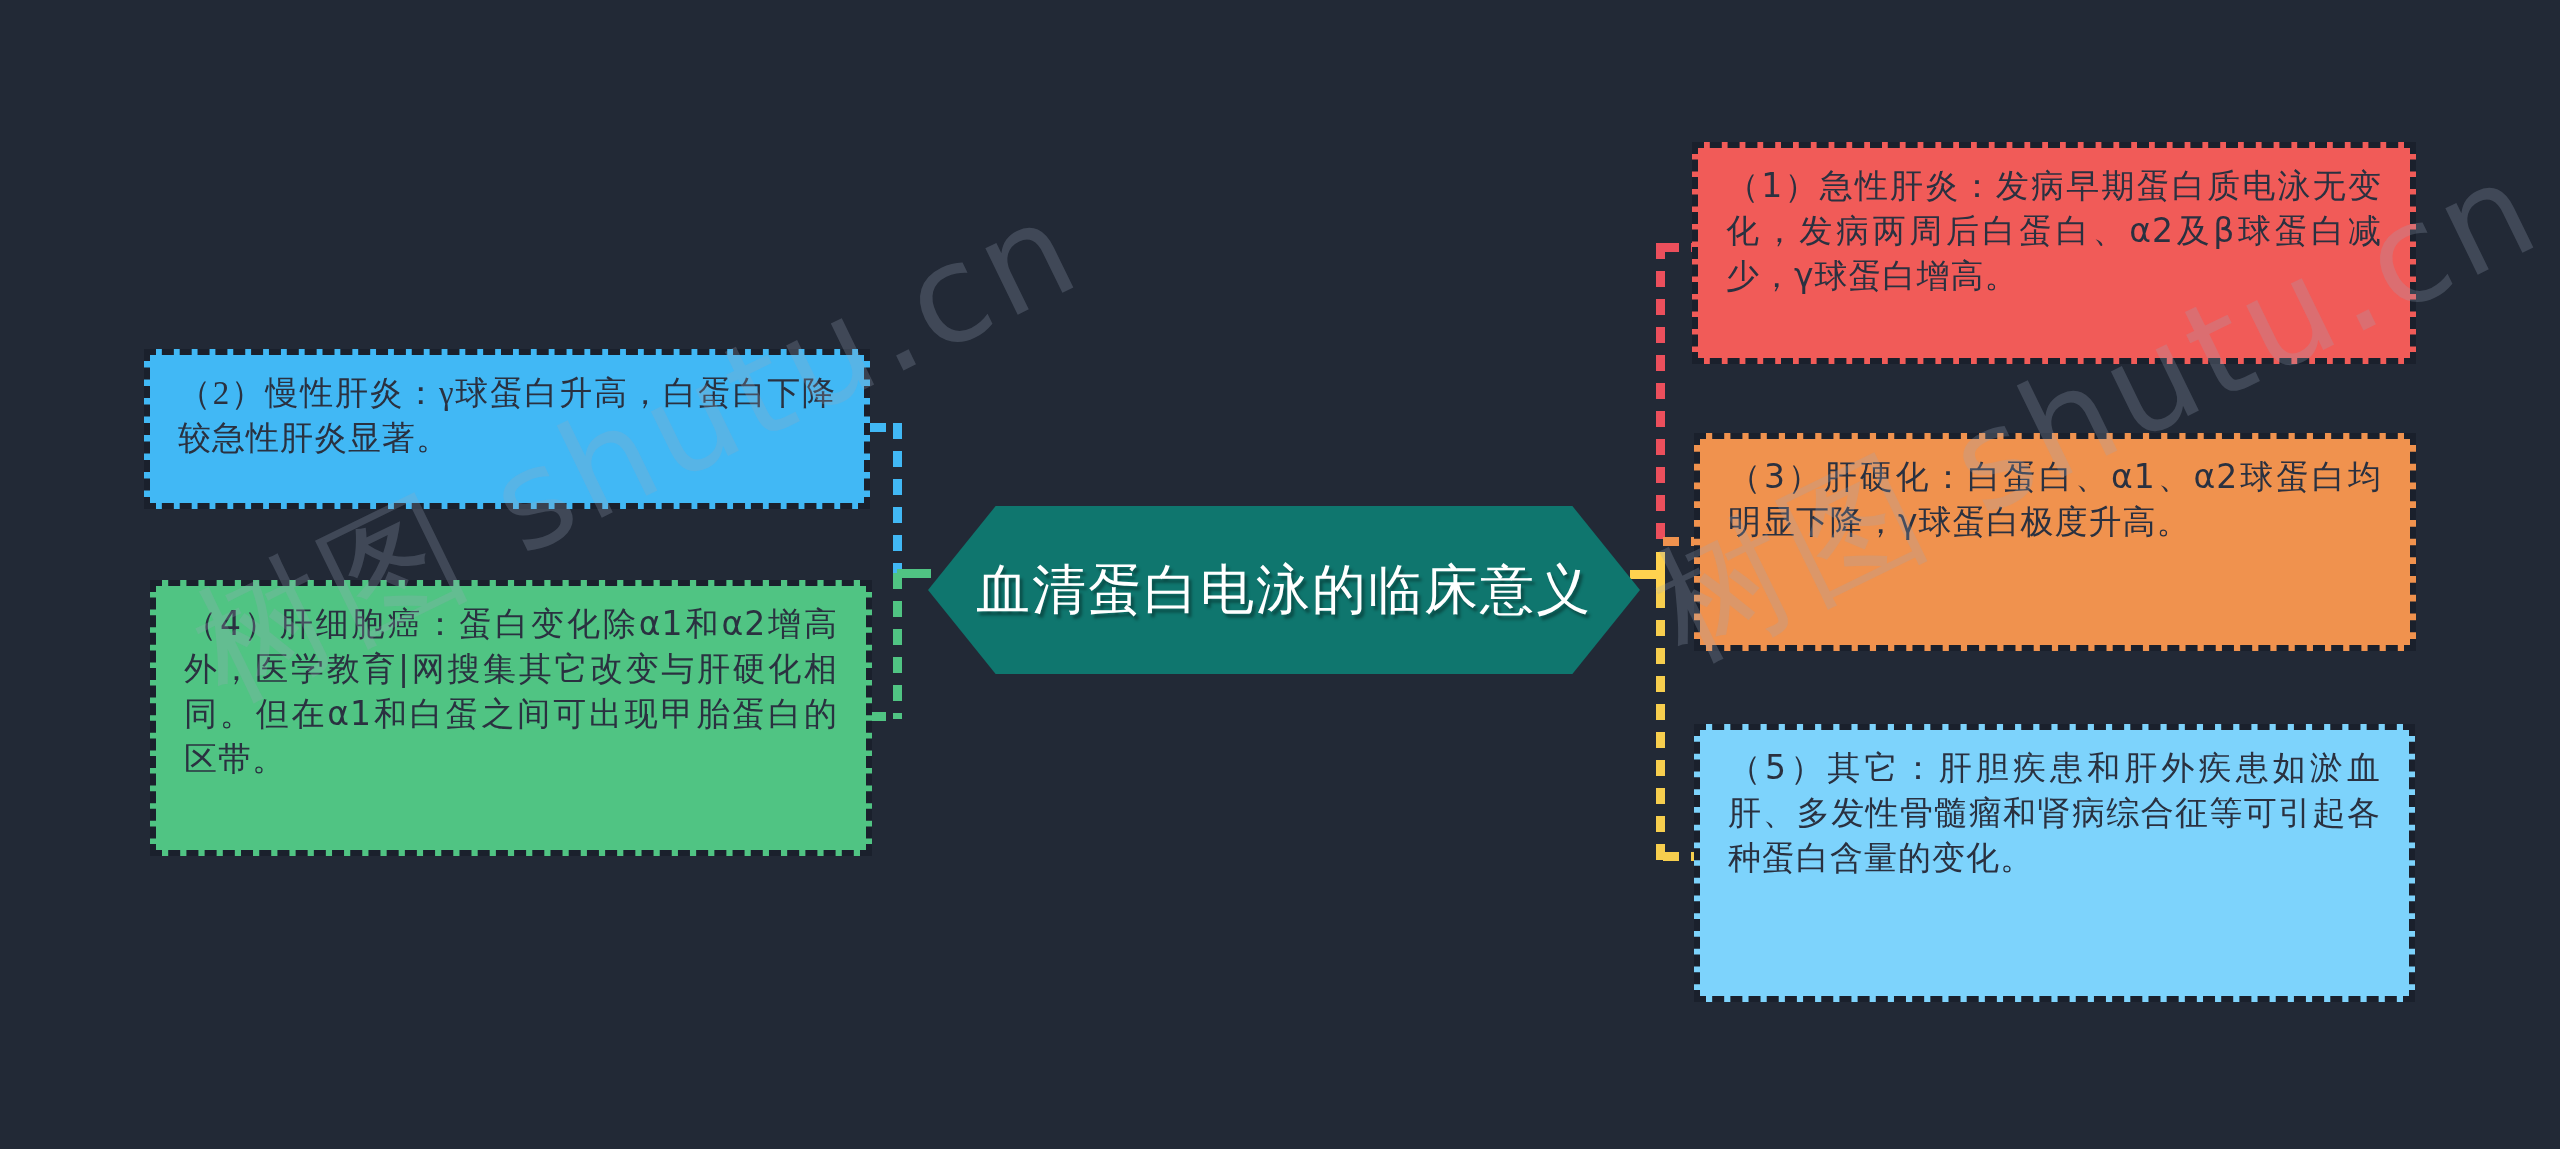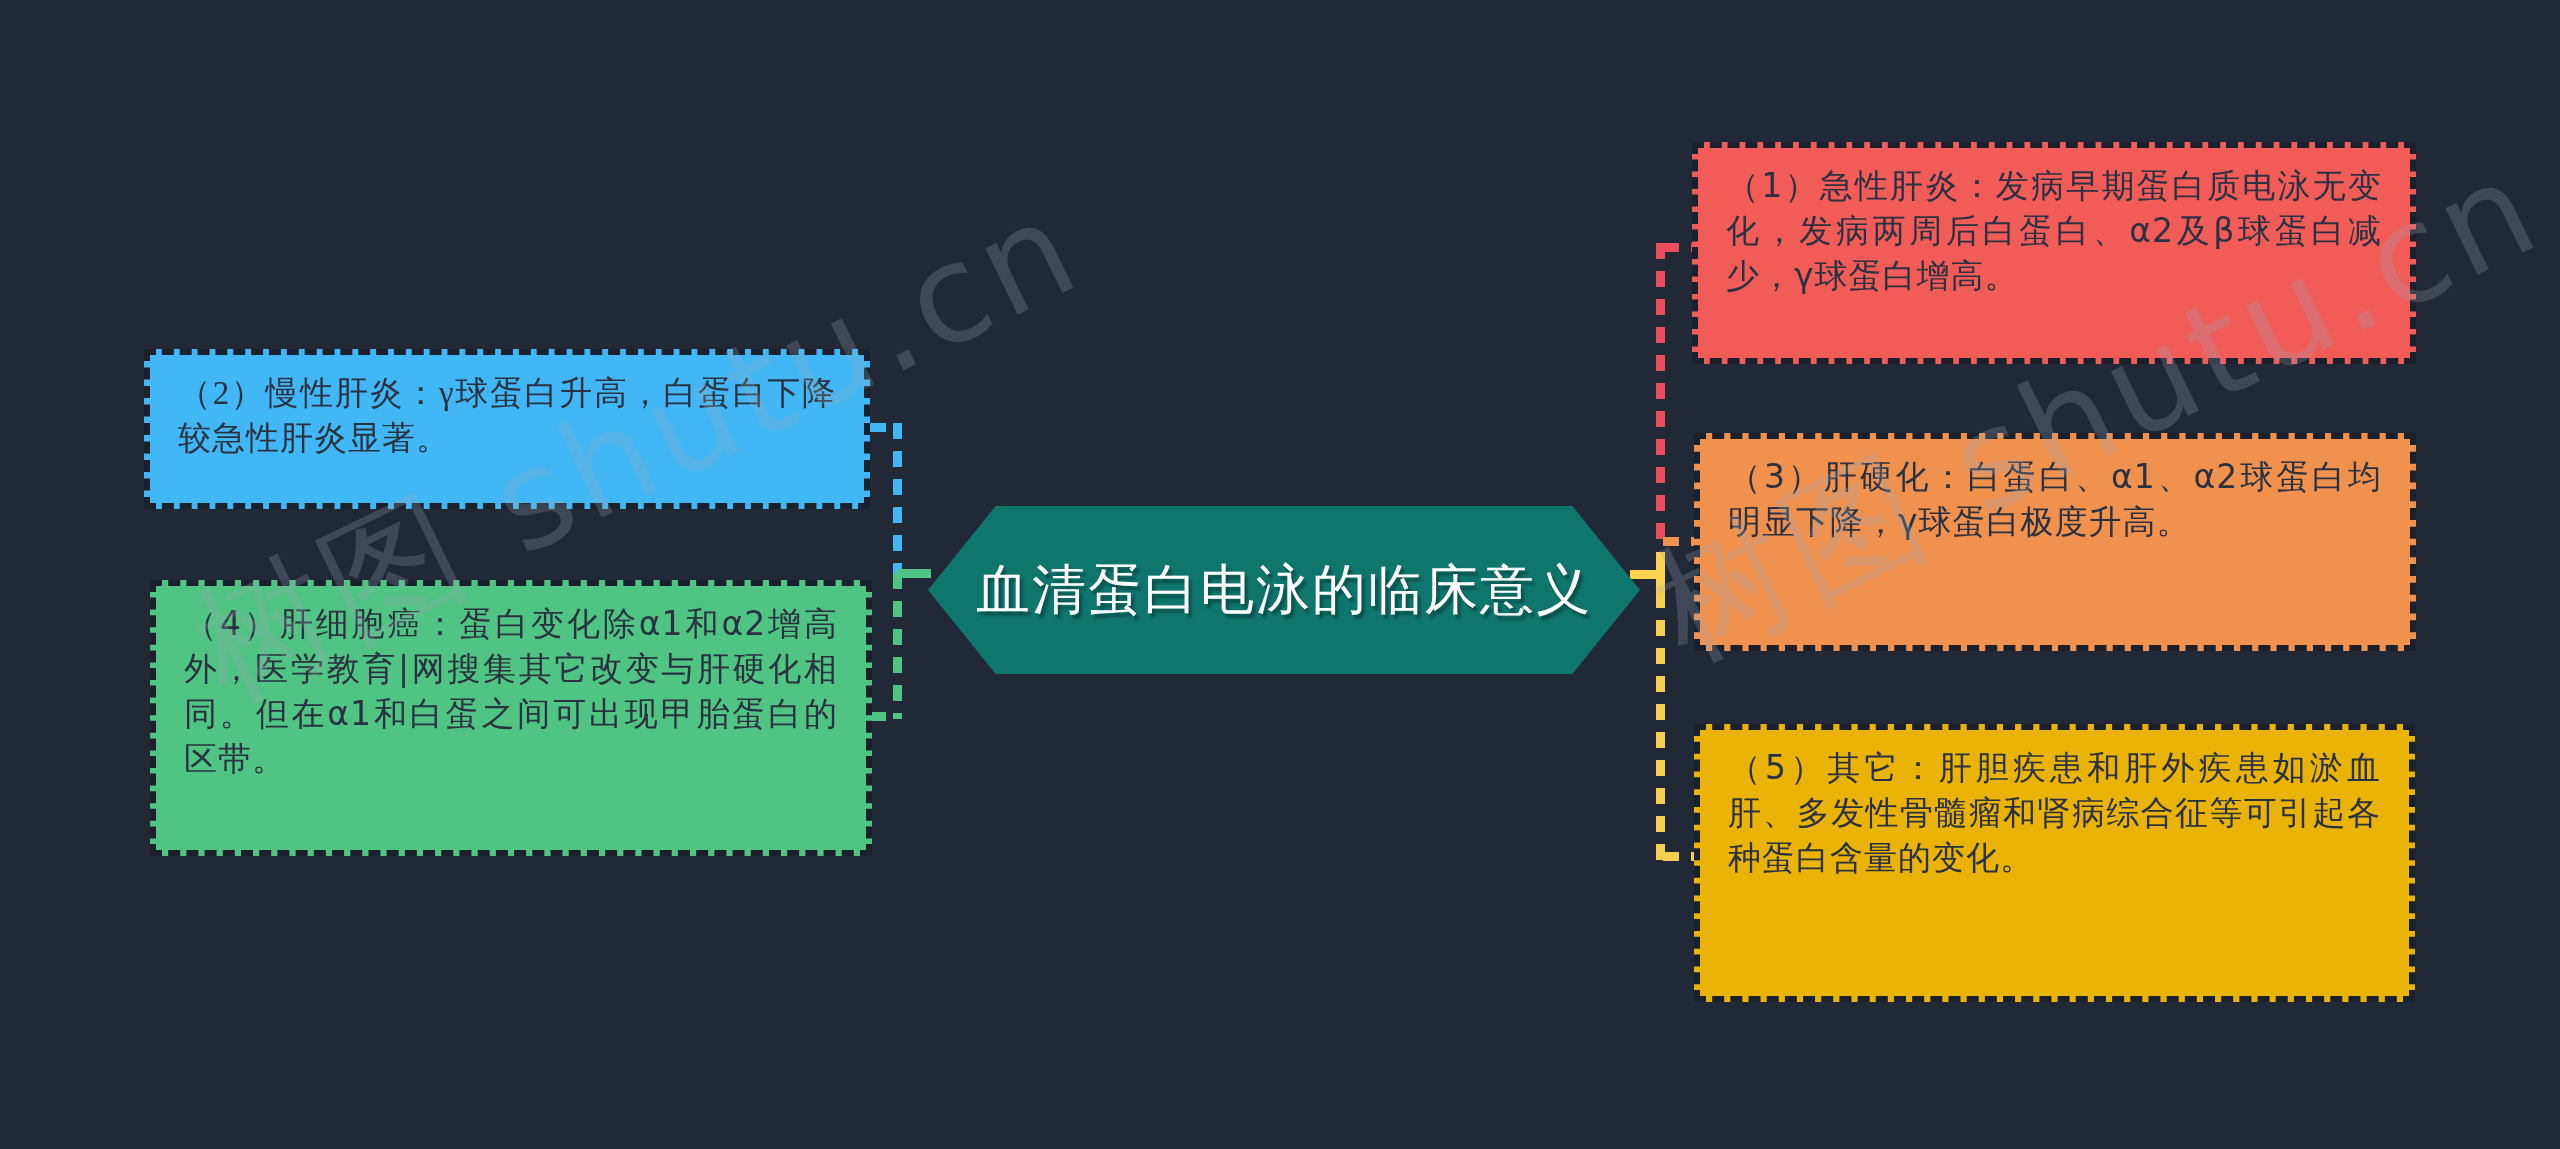--- a/index.html
+++ b/index.html
@@ -19,21 +19,21 @@
     font-size:33px;
     line-height:1.36;
     padding:16px 28px;
     letter-spacing:1px;
     text-align:justify;
   }
   .topic.red   {left:1692px;top:142px;width:724px;height:222px;background:#f15b58;}
   .topic.blue  {left:144px; top:349px;width:726px;height:160px;background:#41b8f5;font-family:Liberation Serif, serif;}
   .topic.orange{left:1694px;top:433px;width:722px;height:218px;background:#f0924e;}
   .topic.green {left:150px; top:580px;width:722px;height:276px;background:#50c483;}
-  .topic.yellow{left:1694px;top:724px;width:721px;height:278px;background:#eab308;}
+  .topic.yellow{left:1694px;top:724px;width:721px;height:278px;background:#7dd3fc;}
   
   .center-node{
     position:absolute;
     left:928px;top:506px;width:712px;height:168px;
     background:#0f766e;
     clip-path:polygon(0 50%,9.5% 0,90.5% 0,100% 50%,90.5% 100%,9.5% 100%);
     display:flex;align-items:center;justify-content:center;
     color:#ffffff;font-size:54px;letter-spacing:2px;
     text-shadow:3px 4px 3px rgba(0,0,0,.35);
     white-space:nowrap;

